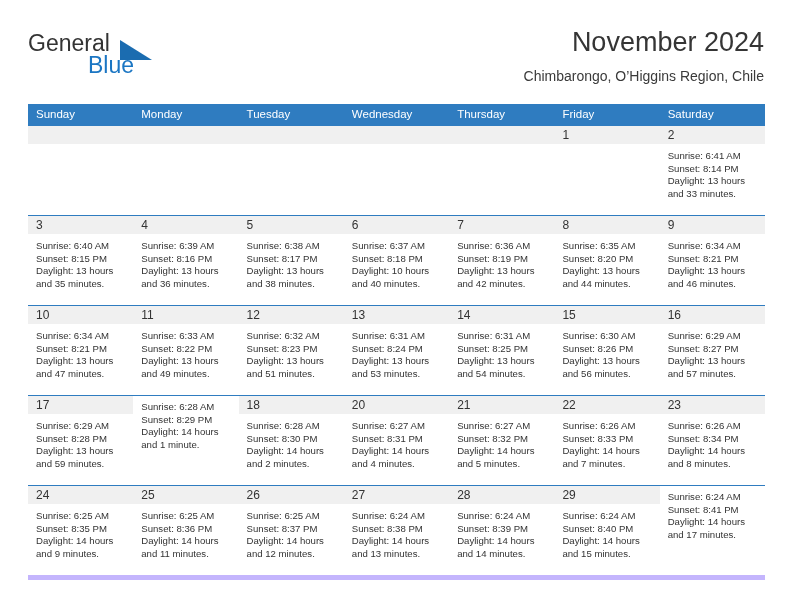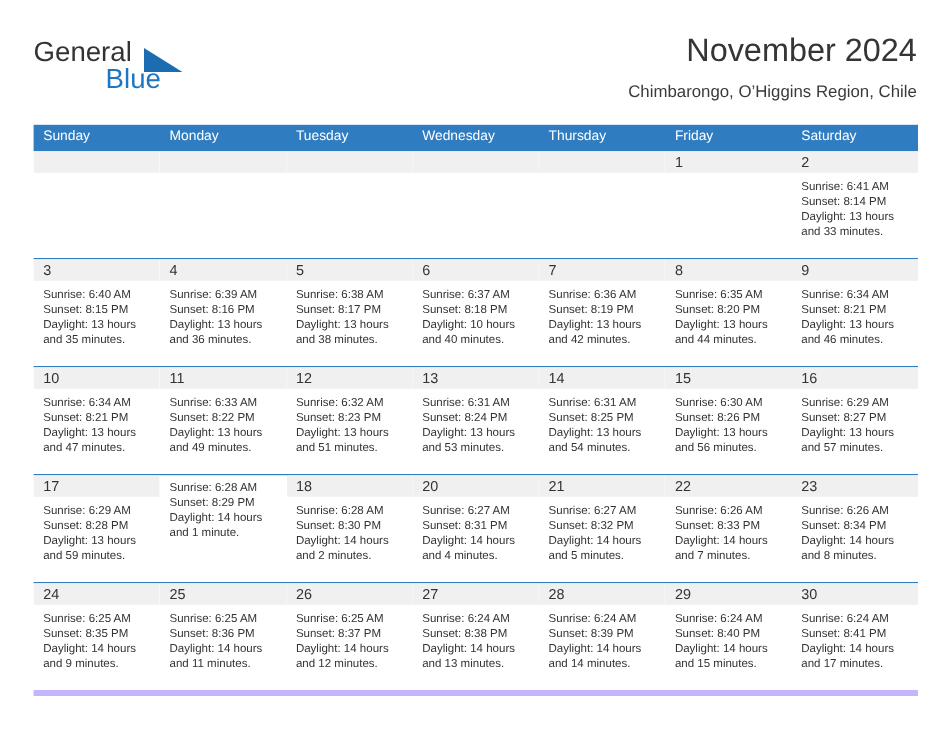--- a/index.html
+++ b/index.html
@@ -485,23 +485,20 @@
             <div class="daynum-band">
               <div class="daynum">29</div>
             </div>
             <div class="dayinfo">
               <div class="line">Sunrise: 6:24 AM</div>
               <div class="line">Sunset: 8:40 PM</div>
               <div class="line">Daylight: 14 hours and 15 minutes.</div>
             </div>
           </div>
           <div class="daycell">
-            <div class="daynum-band">
-              <div class="daynum">30</div>
-            </div>
             <div class="dayinfo">
               <div class="line">Sunrise: 6:24 AM</div>
               <div class="line">Sunset: 8:41 PM</div>
               <div class="line">Daylight: 14 hours and 17 minutes.</div>
             </div>
           </div>
         </div>
       </div>
   </div>
 

